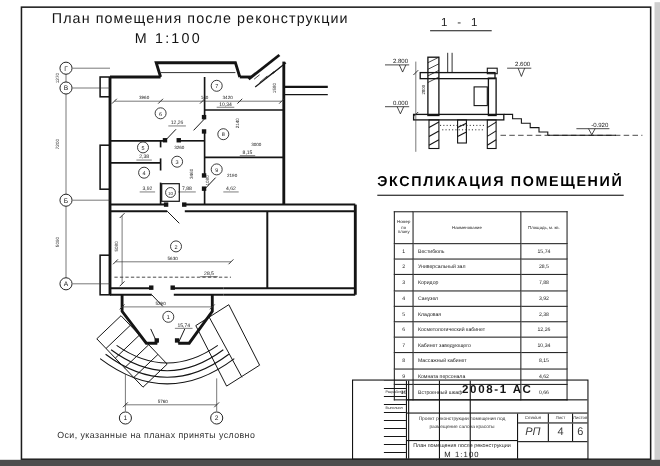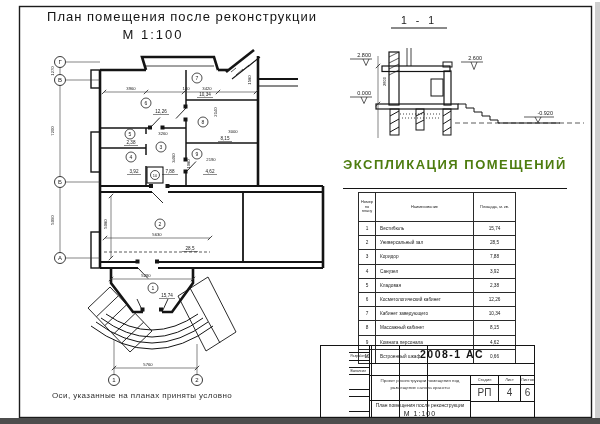--- a/index.html
+++ b/index.html
@@ -3,21 +3,21 @@
 <meta charset="utf-8">
 <style>
   html,body{margin:0;padding:0;background:#ffffff;}
   .sheet{position:relative;width:600px;height:424px;background:#ffffff;overflow:hidden;
          font-family:"Liberation Sans",sans-serif;color:#111;}
   svg text{font-family:"Liberation Sans",sans-serif;fill:#1a1a1a;}
   .abs{position:absolute;}
   .plan-title{left:38px;top:9px;width:288px;text-align:center;font-size:13px;letter-spacing:1px;color:#141414;}
   .plan-scale{left:38px;top:27px;width:230px;text-align:center;font-size:13px;letter-spacing:2px;color:#141414;}
   .expl-heading{left:343px;top:157px;font-size:13px;font-weight:bold;letter-spacing:1.5px;
-                border-bottom:1.3px solid #141414;padding-bottom:16px;color:#4d7c0f;}
+                border-bottom:1.3px solid #141414;padding-bottom:5px;color:#000000;}
   .note{left:52px;top:391px;font-size:8px;letter-spacing:0.4px;color:#2e2e2e;text-align:center;}
   
   table.expl{position:absolute;left:358px;top:192px;width:157px;border-collapse:collapse;
              table-layout:fixed;border:1.4px solid #161616;}
   table.expl th,table.expl td{border:0.8px solid #2a2a2a;overflow:hidden;white-space:nowrap;}
   table.expl th{font-weight:normal;font-size:3.9px;line-height:1.25;white-space:normal;height:26px;color:#222;}
   table.expl td{height:11.2px;font-size:4.7px;color:#222;}
   td.c,th.c{text-align:center;}
   td.nm{text-align:left;padding-left:4px;}
   
@@ -35,21 +35,21 @@
   .proj{height:22px;border-bottom:1px solid #141414;font-size:4.4px;line-height:1.5;text-align:center;
         padding-top:2.5px;color:#333;}
   .shname{flex:1;text-align:center;color:#222;}
   .shname .l1{display:block;font-size:4.9px;margin-top:2px;}
   .shname .l2{display:block;font-size:7px;margin-top:1.5px;letter-spacing:1px;}
   .slc{flex:1;display:flex;flex-direction:column;}
   .slc-head{height:8px;display:flex;border-bottom:1px solid #141414;}
   .slc-head span{font-size:4px;line-height:8px;text-align:center;color:#333;}
   .slc-vals{height:16px;display:flex;border-bottom:1px solid #141414;}
   .slc-vals span{font-size:10px;line-height:15px;text-align:center;color:#3c3c3c;}
-  .c1{width:27px;border-right:1px solid #141414;} .c2{width:21px;border-right:1px solid #141414;} .c3{flex:1;}
+  .c1{width:27px;border-right:1px solid #141414;font-style:italic;} .c2{width:21px;border-right:1px solid #141414;} .c3{flex:1;}
   .slc-empty{flex:1;}
   .edge-r{left:595px;top:2px;width:5px;height:420px;background:#cfcfcf;}
   .edge-b{left:0;top:418px;width:600px;height:6px;background:#4d4d4d;}
 </style>
 </head>
 <body>
 
 <div class="sheet">
 
   <svg width="600" height="424" viewBox="0 0 600 424" class="abs" style="left:0;top:0">

